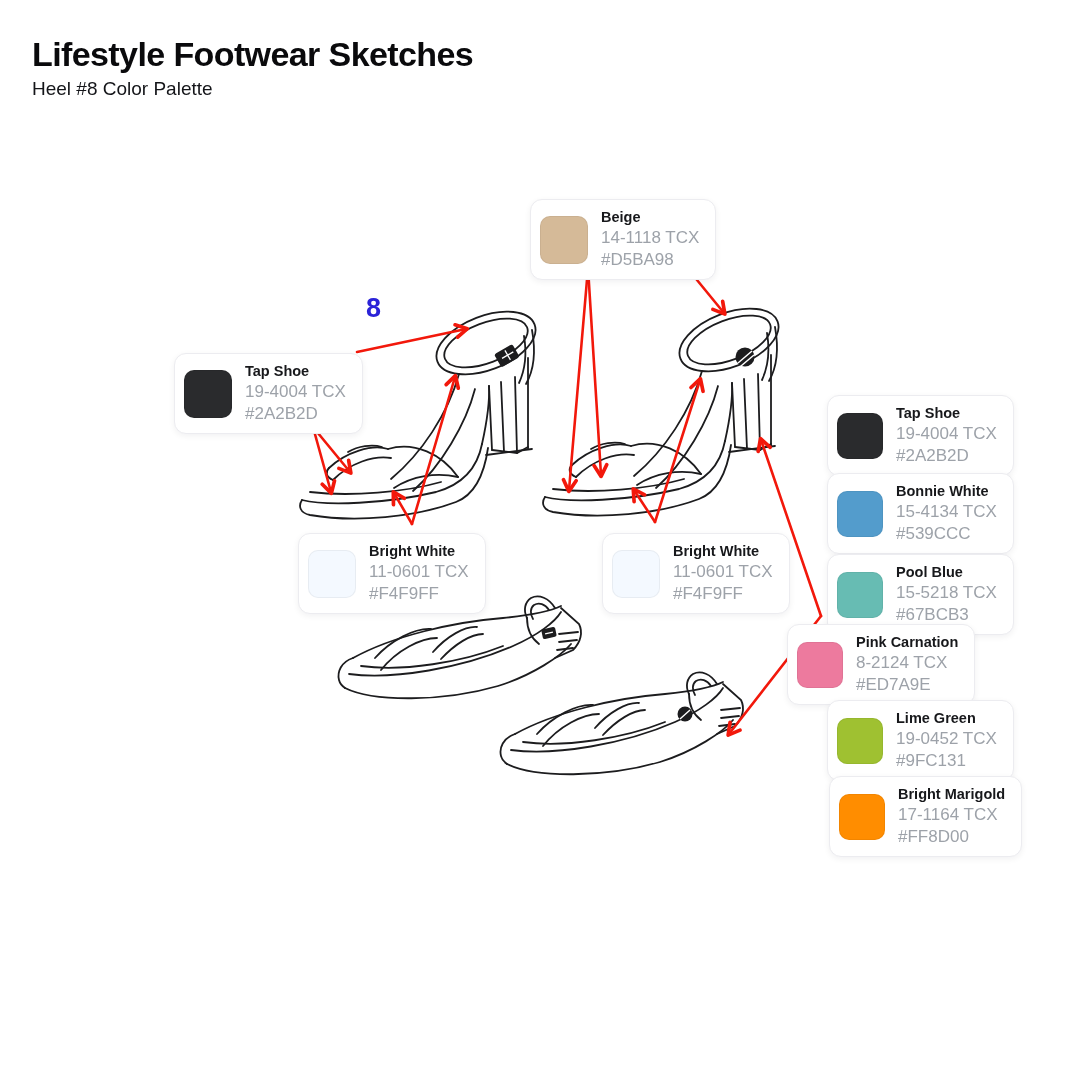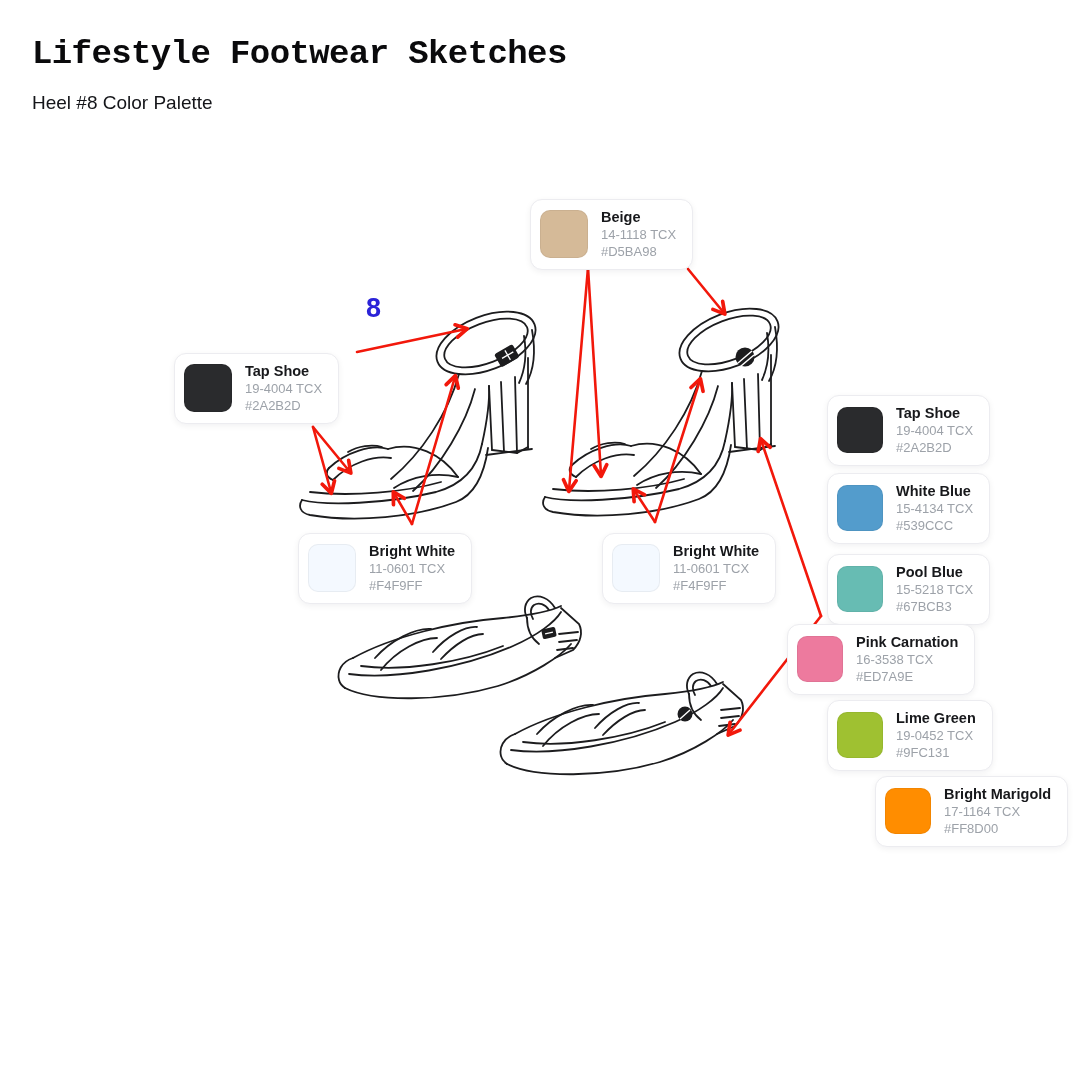--- a/index.html
+++ b/index.html
@@ -2,35 +2,35 @@
 <html><head>
 <meta charset="utf-8">
 <style>
   html,body{margin:0;padding:0;}
   body{
     width:1080px;height:1080px;position:relative;overflow:hidden;
     background:#ffffff;
     font-family:"Liberation Sans","DejaVu Sans",sans-serif;
   }
   .header{position:absolute;left:32px;top:36px;}
-  .title{font-size:34px;font-weight:800;letter-spacing:-0.6px;color:#0a0a0c;line-height:1.1;font-family:Liberation Mono, monospace;}
-  .subtitle{font-size:19px;font-weight:400;color:#141519;margin-top:19px;}
+  .title{font-size:34px;font-weight:800;letter-spacing:-0.6px;color:#0a0a0c;line-height:1.1;}
+  .subtitle{font-size:19px;font-weight:400;color:#141519;margin-top:5px;}
   .overlay{position:absolute;left:0;top:0;}
   .card{
     position:absolute;display:flex;align-items:center;gap:13px;
     background:#ffffff;border:1px solid #ececf0;border-radius:12px;
     padding:8px 16px 8px 9px;box-shadow:0 2px 6px rgba(25,25,40,0.06);
   }
   .swatch{
     width:46px;height:46px;border-radius:10px;flex:0 0 auto;
     border:1px solid rgba(0,0,0,0.05);
   }
   .info{display:flex;flex-direction:column;line-height:1.3;}
   .cname{font-size:14.5px;font-weight:700;color:#17181b;white-space:nowrap;}
-  .ccode,.chex{font-size:13px;font-weight:400;color:#9da2a9;white-space:nowrap;}
+  .ccode,.chex{font-size:17px;font-weight:400;color:#9da2a9;white-space:nowrap;}
   .num-badge{position:absolute;left:366px;top:293px;font-size:27px;font-weight:600;}
 </style>
 </head>
 <body>
 
 <svg class="overlay" width="1080" height="1080" viewBox="0 0 1080 1080">
   <defs>
     <marker id="ah" viewBox="0 0 12 12" refX="9" refY="6" markerWidth="6.5" markerHeight="6.5" orient="auto">
       <path d="M2,1.5 L10,6 L2,10.5" fill="none" stroke="#F2180B" stroke-width="2.6" stroke-linecap="round" stroke-linejoin="round"></path>
     </marker>
@@ -168,53 +168,53 @@
   <span class="info">
     <span class="cname">Tap Shoe</span>
     <span class="ccode">19-4004 TCX</span>
     <span class="chex">#2A2B2D</span>
   </span>
 </div>
 
 <div class="card" style="left:827px;top:473px">
   <span class="swatch" style="width: 44px; height: 44px; background: rgb(83, 156, 204);"></span>
   <span class="info">
-    <span class="cname">White Blue</span>
+    <span class="cname">Bonnie White</span>
     <span class="ccode">15-4134 TCX</span>
     <span class="chex">#539CCC</span>
   </span>
 </div>
 
 <div class="card" style="left:827px;top:554px">
   <span class="swatch" style="width: 44px; height: 44px; background: rgb(103, 188, 179);"></span>
   <span class="info">
     <span class="cname">Pool Blue</span>
     <span class="ccode">15-5218 TCX</span>
     <span class="chex">#67BCB3</span>
   </span>
 </div>
 
 <div class="card" style="left:787px;top:624px">
   <span class="swatch" style="width: 44px; height: 44px; background: rgb(237, 122, 158);"></span>
   <span class="info">
     <span class="cname">Pink Carnation</span>
-    <span class="ccode">16-3538 TCX</span>
+    <span class="ccode">8-2124 TCX</span>
     <span class="chex">#ED7A9E</span>
   </span>
 </div>
 
 <div class="card" style="left:827px;top:700px">
   <span class="swatch" style="width: 44px; height: 44px; background: rgb(159, 193, 49);"></span>
   <span class="info">
     <span class="cname">Lime Green</span>
     <span class="ccode">19-0452 TCX</span>
     <span class="chex">#9FC131</span>
   </span>
 </div>
 
-<div class="card" style="left:875px;top:776px">
+<div class="card" style="left:829px;top:776px">
   <span class="swatch" style="width: 44px; height: 44px; background: rgb(255, 141, 0);"></span>
   <span class="info">
     <span class="cname">Bright Marigold</span>
     <span class="ccode">17-1164 TCX</span>
     <span class="chex">#FF8D00</span>
   </span>
 </div>
 
 </body></html>

